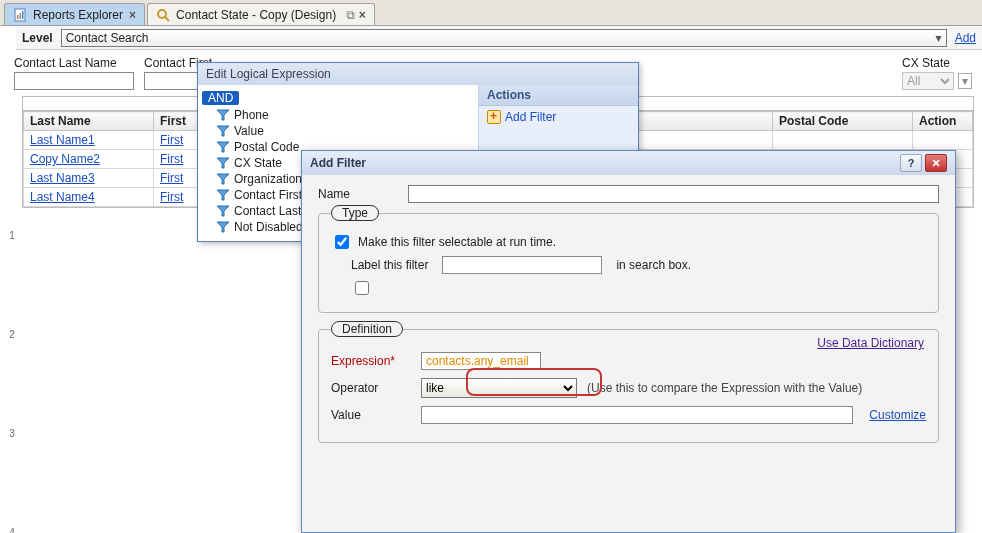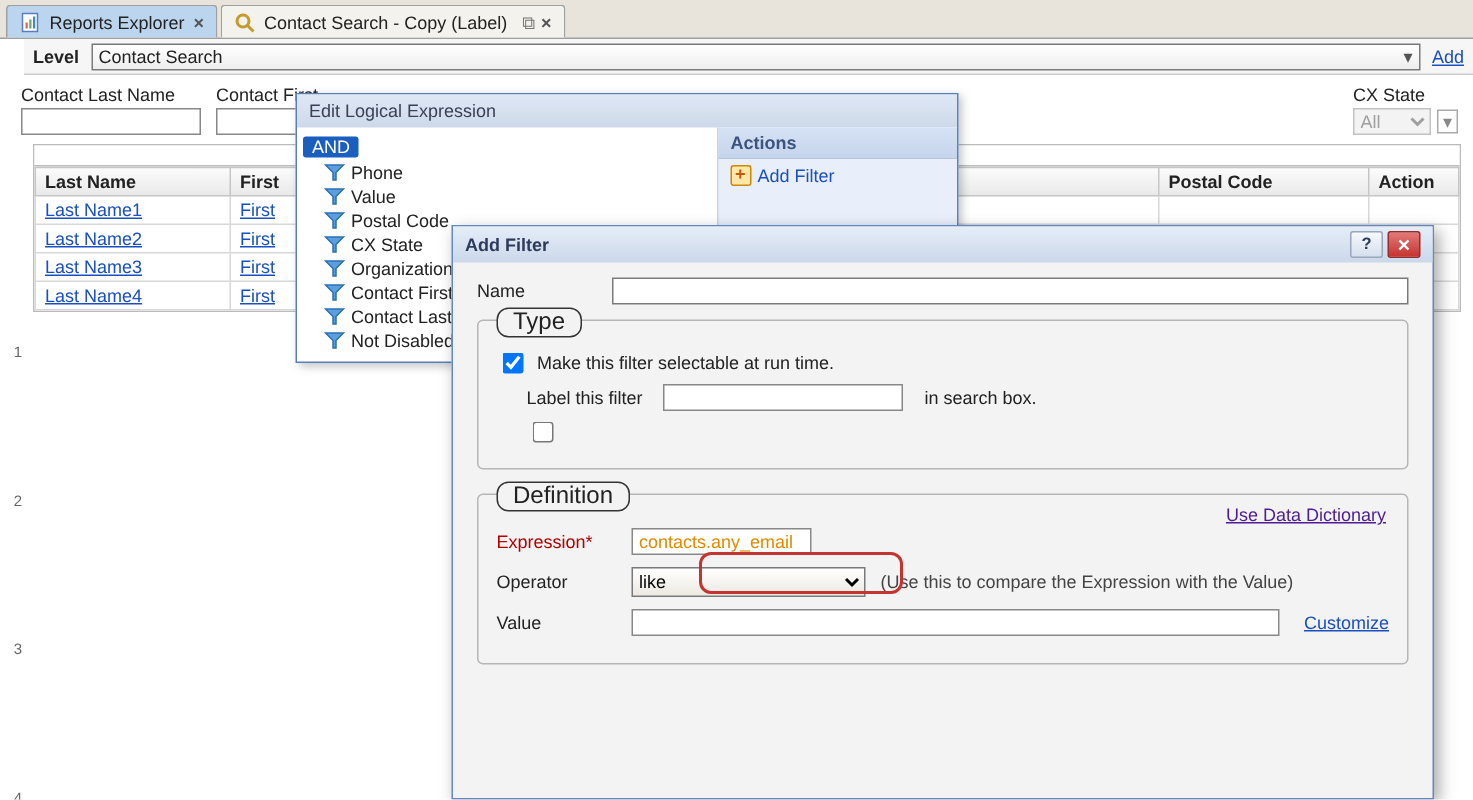--- a/index.html
+++ b/index.html
@@ -44,21 +44,21 @@
   .dlg-af { position:absolute; left:301px; top:150px; width:655px; height:383px; background:#f3f3f3; border:1px solid #6089c3; box-shadow:3px 3px 10px rgba(0,0,0,.35); }
   .dlg-af .titlebar { height:24px; background:linear-gradient(#e5edf8,#cbd8eb); display:flex; align-items:center; padding:0 8px; color:#2e3a5a; font-weight:600; }
   .dlg-af .titlebar .spacer { flex:1; }
   .tb-btn { width:22px; height:18px; margin-left:3px; display:flex; align-items:center; justify-content:center; border:1px solid #9aa7bd; border-radius:2px; background:linear-gradient(#f6f9fd,#d5dfec); font-size:11px; font-weight:bold; }
   .tb-close { background:linear-gradient(#e27a78,#c43431); color:#fff; border-color:#9b2a28; }
   .af-body { padding:10px 16px; }
   .field-row { display:flex; align-items:center; gap:10px; margin-bottom:10px; }
   .field-row label { width:80px; }
   .field-row input.txt { flex:1; height:18px; border:1px solid #7a7a7a; background:#fff; }
   .groupbox { border:1px solid #b6b6b6; border-radius:4px; padding:14px 12px 10px 12px; position:relative; margin-bottom:16px; background:#f3f3f3; }
-  .groupbox .legend { position:absolute; top:-9px; left:12px; background:#f3f3f3; border:1px solid #333; border-radius:8px; padding:0 10px; font-size:16px; }
+  .groupbox .legend { position:absolute; top:-9px; left:12px; background:#f3f3f3; border:1px solid #333; border-radius:8px; padding:0 10px; font-size:12px; }
   .chkrow { display:flex; align-items:center; gap:6px; margin:4px 0; }
   .chkrow input[type=checkbox] { width:14px; height:14px; }
   .lblfilter input { width:160px; height:18px; border:1px solid #888; margin:0 4px; }
   .def-link { position:absolute; right:14px; top:6px; color:#4c1d95; text-decoration:underline; }
   .def-row { display:flex; align-items:center; gap:10px; margin:8px 0; }
   .def-row .lbl { width:80px; }
   .def-row .lbl.req { color:#b00000; }
   .expr-input { width:120px; height:18px; border:1px solid #888; padding:0 4px; color:#e08a00; }
   .expr-highlight { position:absolute; border:2px solid #c43431; border-radius:8px; width:136px; height:28px; left:135px; top:16px; pointer-events:none; }
   .def-row select { width:156px; height:20px; border:1px solid #7a7a7a; background:linear-gradient(#fff,#ece9e1); }
@@ -84,21 +84,21 @@
     <span class="lbl">Reports Explorer</span>
     <span class="x">×</span>
   </div>
   <div class="tab">
     <span class="ico">
       <svg viewBox="0 0 14 14">
           <circle cx="6" cy="6" r="4" fill="none" stroke="#c79a2e" stroke-width="2"></circle>
           <line x1="9" y1="9" x2="13" y2="13" stroke="#c79a2e" stroke-width="2"></line>
         </svg>
     </span>
-    <span class="lbl">Contact Search - Copy (Label)</span>
+    <span class="lbl">Contact State - Copy (Design)</span>
     <span style="color:#777;margin:0 4px;">⧉</span>
     <span class="x">×</span>
   </div>
 </div>
 
 <div class="levelbar">
   <span class="lvl-lbl">Level</span>
   <div class="level-select">
     <span>Contact Search</span>
   </div>
@@ -147,21 +147,21 @@
       </thead>
     <tbody>
       <tr>
           <td>Last Name1</td>
           <td>First</td>
           <td></td>
           <td></td>
           <td></td>
         </tr>
       <tr>
-          <td>Last Name2</td>
+          <td>Copy Name2</td>
           <td>First</td>
           <td></td>
           <td></td>
           <td></td>
         </tr>
       <tr>
           <td>Last Name3</td>
           <td>First</td>
           <td></td>
           <td></td>

